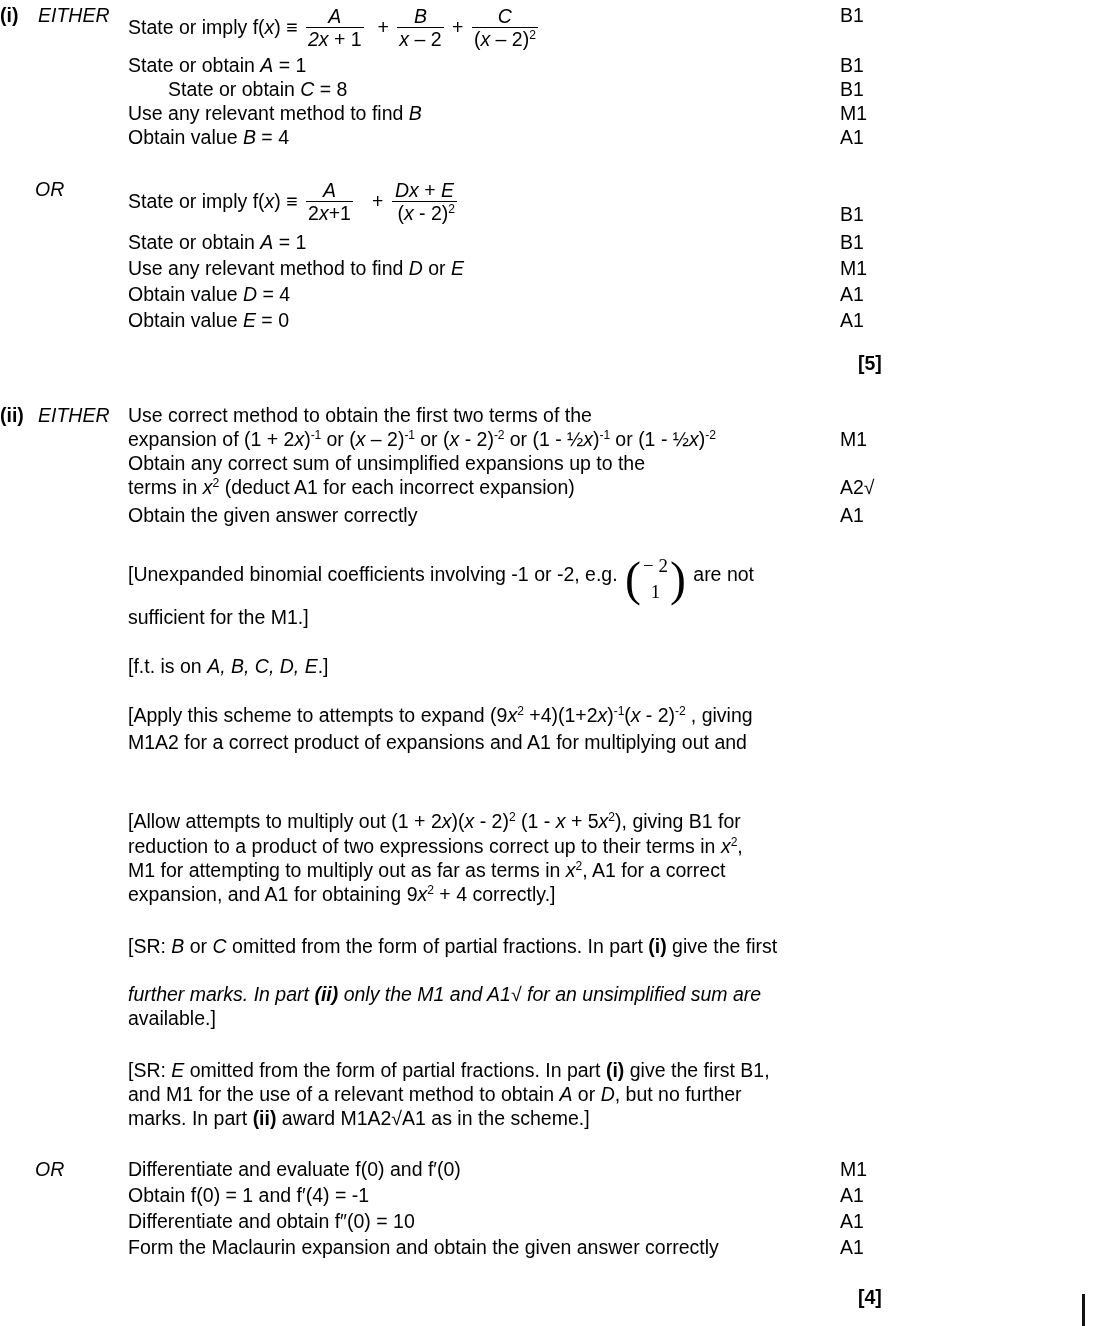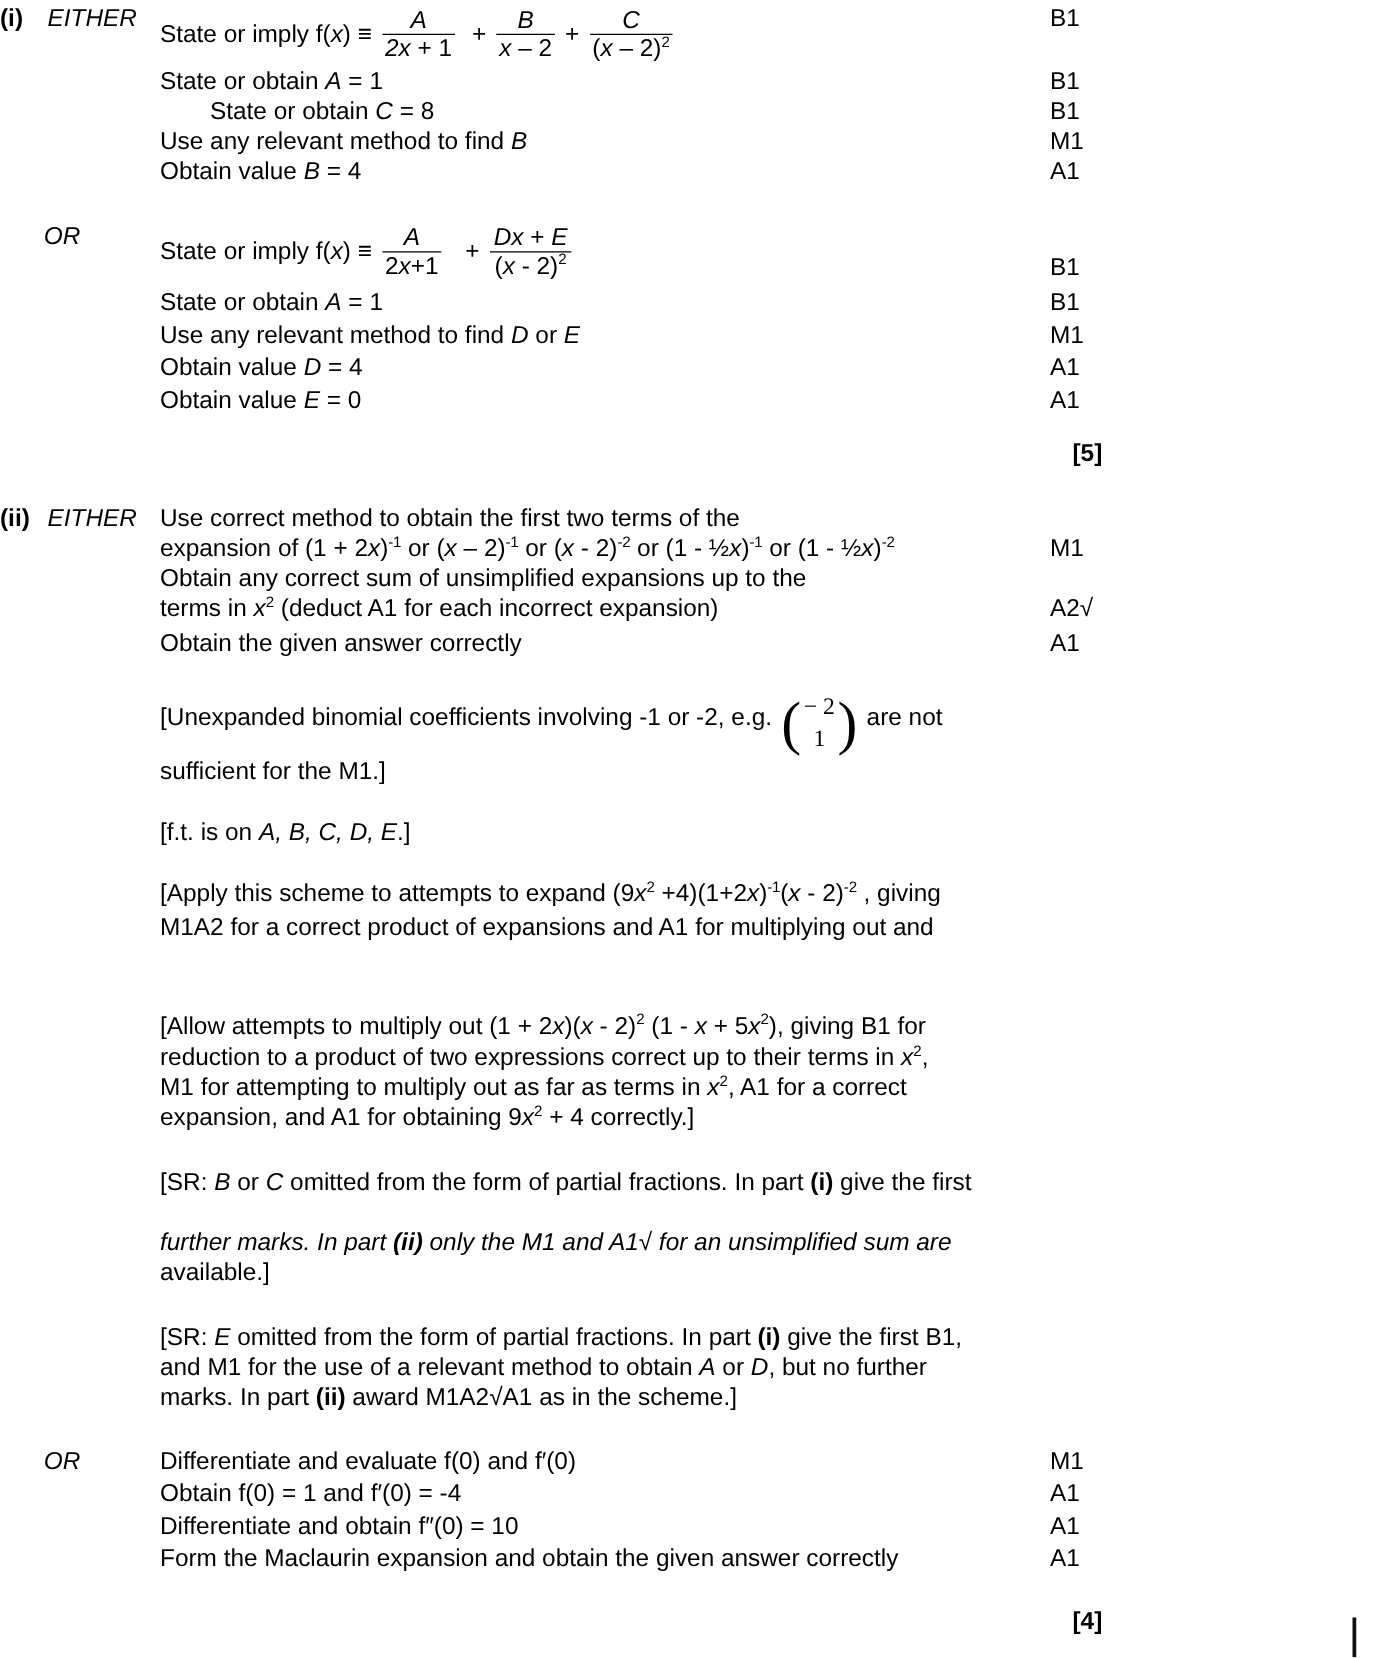--- a/index.html
+++ b/index.html
@@ -44,20 +44,21 @@
   .frac .num {
     display: block;
     border-bottom: 1.6px solid #000;
     padding: 0 5px 1px 5px;
     line-height: 1.05;
   }
   .frac .den {
     display: block;
     padding: 1px 2px 0 2px;
     line-height: 1.05;
+    text-align: right;
   }
   .frac.tight .num { padding: 0 3px 1px 3px; }
 
   sup.ex {
     font-size: 0.62em;
     vertical-align: super;
     line-height: 0;
   }
   sup.exn {
     font-size: 0.62em;
@@ -265,21 +266,21 @@
   </div>
 
   <div class="abs col-or ital" style="top:1160px;">OR</div>
 
   <div class="abs col-body" style="top:1160px;">
     Differentiate and evaluate f(0) and f′(0)
   </div>
   <div class="abs col-marks" style="top:1160px;">M1</div>
 
   <div class="abs col-body" style="top:1186px;">
-    Obtain f(0) = 1 and f′(0) = -4
+    Obtain f(0) = 1 and f′(4) = -1
   </div>
   <div class="abs col-marks" style="top:1186px;">A1</div>
 
   <div class="abs col-body" style="top:1212px;">
     Differentiate and obtain f″(0) = 10
   </div>
   <div class="abs col-marks" style="top:1212px;">A1</div>
 
   <div class="abs col-body" style="top:1238px;">Form the Maclaurin expansion and obtain the given answer correctly</div>
   <div class="abs col-marks" style="top:1238px;">A1</div>

